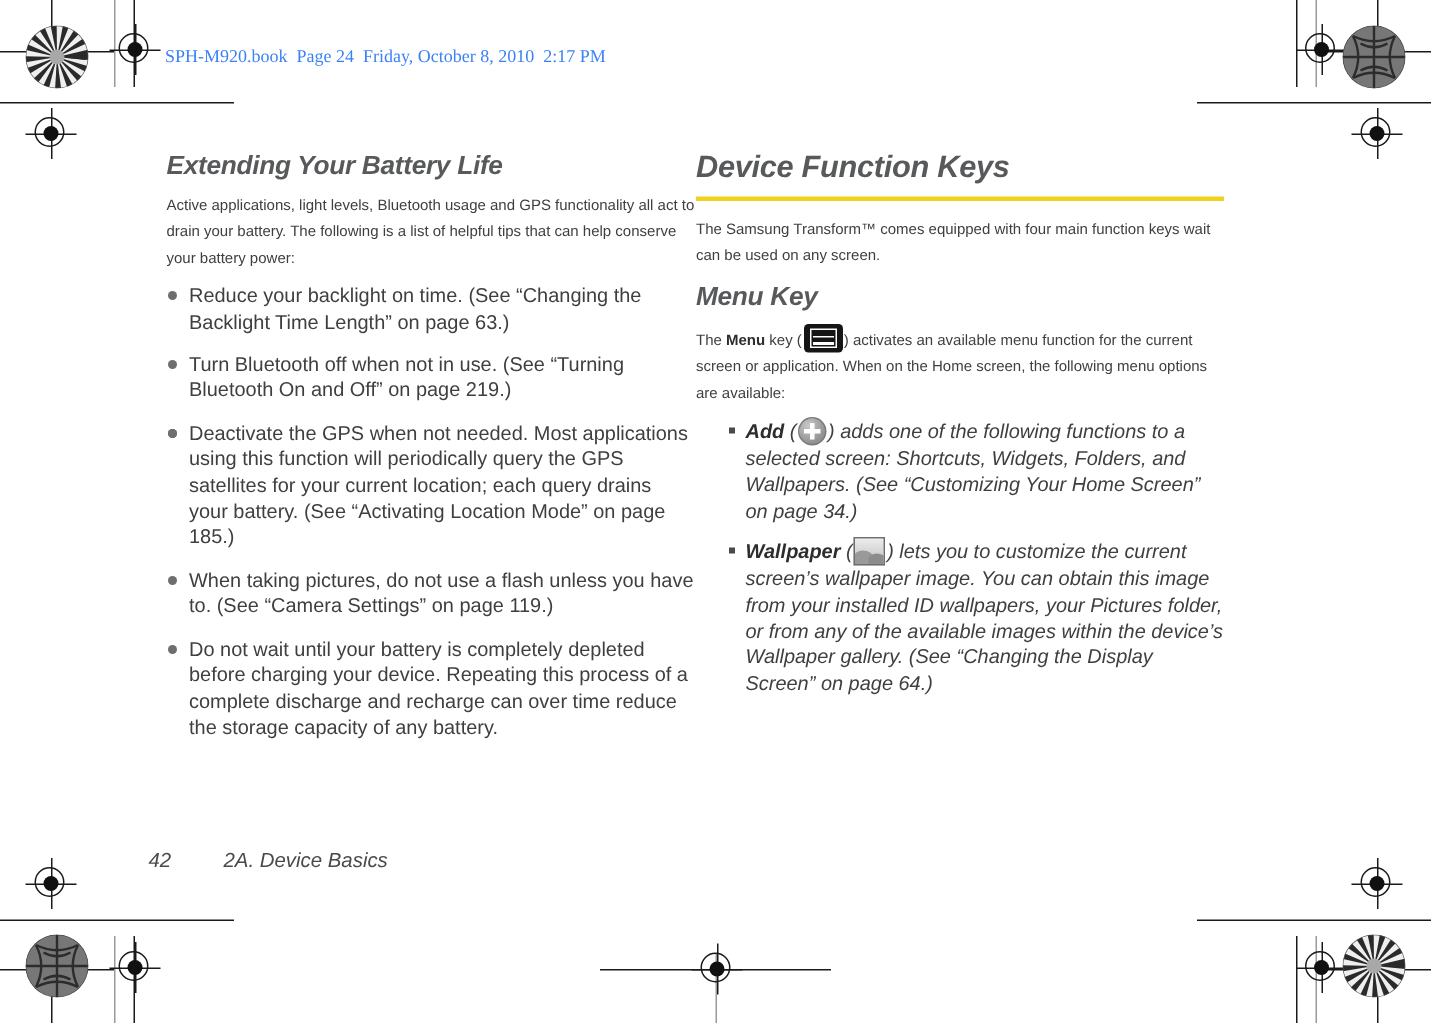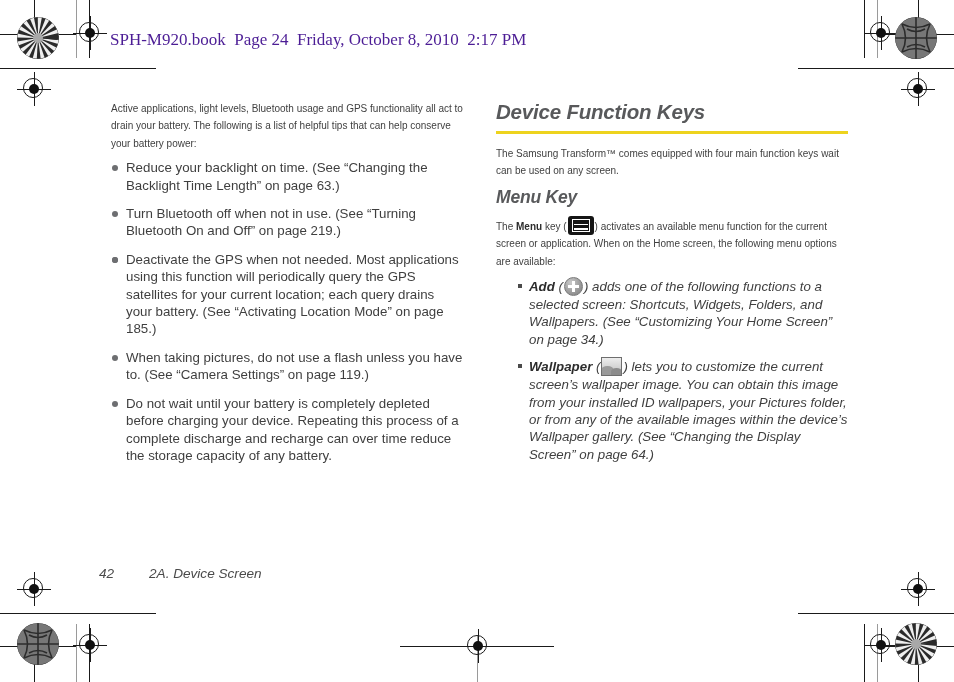--- a/index.html
+++ b/index.html
@@ -63,32 +63,32 @@
     border-radius: 50%;
     overflow: hidden;
   }
 
   
   .book-header {
     position: absolute;
     left: 110px;
     top: 30px;
     font-family: "Liberation Serif", serif;
-    font-size: 17px;
-    color: #4c1d95;
+    font-size: 12px;
+    color: #3b82f6;
     white-space: pre;
   }
 
   .col {
     position: absolute;
     top: 100px;
     width: 352px;
   }
   .col-left  { left: 111px; }
-  .col-right { left: 496px; }
+  .col-right { left: 464px; }
 
   h1.section-title {
     font-size: 20.5px;
     font-style: italic;
     font-weight: bold;
     color: #58595b;
     margin: 0;
     letter-spacing: -0.2px;
   }
   .rule {
@@ -421,20 +421,21 @@
       </g>
       <circle cx="21" cy="21" r="5" fill="#a8a8a8"></circle>
       <circle cx="21" cy="21" r="21" fill="none" stroke="#555" stroke-width="1"></circle>
     </svg>
   </div>
 </div>
 
 <div class="book-header">SPH-M920.book  Page 24  Friday, October 8, 2010  2:17 PM</div>
 
 <div class="col col-left">
+  <h2 class="sub-title first">Extending Your Battery Life</h2>
   <p class="body">Active applications, light levels, Bluetooth usage and GPS functionality all act to drain your battery. The following is a list of helpful tips that can help conserve your battery power:</p>
   <ul class="bullets">
     <li>
       <span class="marker"></span>
       <span>Reduce your backlight on time. (See “Changing the Backlight Time Length” on page 63.)</span>
     </li>
     <li>
       <span class="marker"></span>
       <span>Turn Bluetooth off when not in use. (See “Turning Bluetooth On and Off” on page 219.)</span>
     </li>
@@ -471,14 +472,14 @@
     <li>
       <span class="marker-sq"></span><span class="b">Add</span><span> (</span><span class="icon-inline icon-add"><span class="pv"></span><span class="ph"></span></span><span>) adds one of the following functions to a selected screen: Shortcuts, Widgets, Folders, and Wallpapers. (See “Customizing Your Home Screen” on page 34.)</span>
     </li>
     <li>
       <span class="marker-sq"></span><span class="b">Wallpaper</span><span> (</span><span class="icon-inline icon-wallpaper"><span class="sky"></span><span class="hill hill1"></span><span class="hill hill2"></span></span><span>) lets you to customize the current screen’s wallpaper image. You can obtain this image from your installed ID wallpapers, your Pictures folder, or from any of the available images within the device’s Wallpaper gallery. (See “Changing the Display Screen” on page 64.)</span>
     </li>
   </ul>
 </div>
 
 <div class="footer">
-  <span class="pg">42</span><span>2A. Device Screen</span>
+  <span class="pg">42</span><span>2A. Device Basics</span>
 </div>
 
 </body></html>

